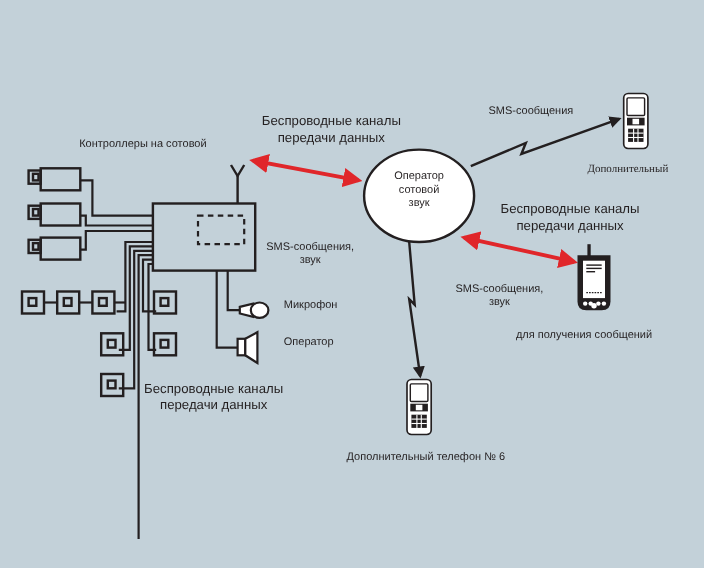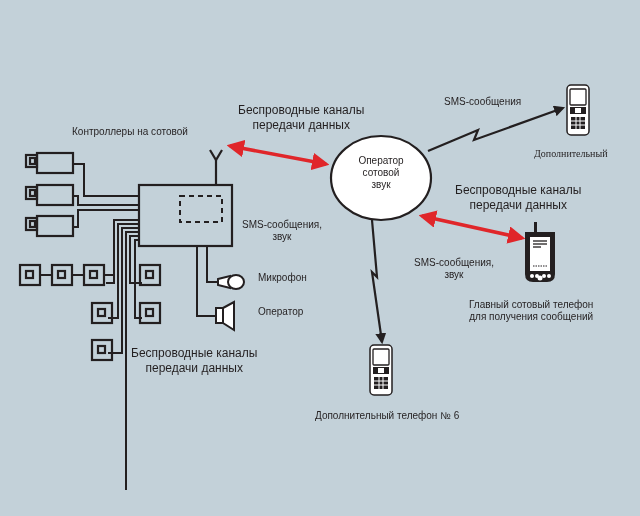--- a/index.html
+++ b/index.html
@@ -190,21 +190,20 @@
 
 <div class="lbl lbl-md" style="left:414px;top:257px;">
   <div>SMS-сообщения,</div>
   <div>звук</div>
 </div>
 
 <div class="lbl lbl-md" style="left:258px;top:272px;">Микрофон</div>
 <div class="lbl lbl-md" style="left:258px;top:306px;">Оператор</div>
 
 <div class="lbl lbl-md" style="left:469px;top:299px;">
-  <div>Главный сотовый телефон</div>
   <div>для получения сообщений</div>
 </div>
 
 <div class="lbl lbl-sm" style="left:131px;top:346px;">
   <div>Беспроводные каналы</div>
   <div>передачи данных</div>
 </div>
 
 <div class="lbl lbl-md" style="left:315px;top:410px;">Дополнительный телефон № 6</div>
 

